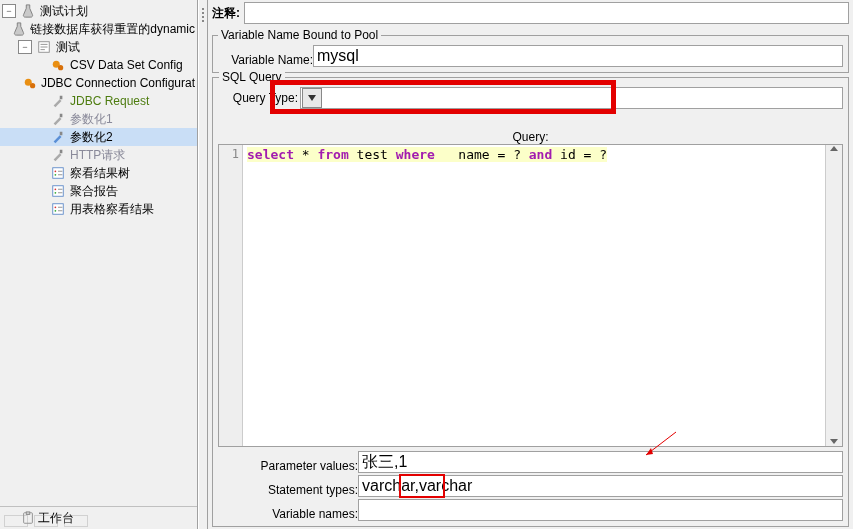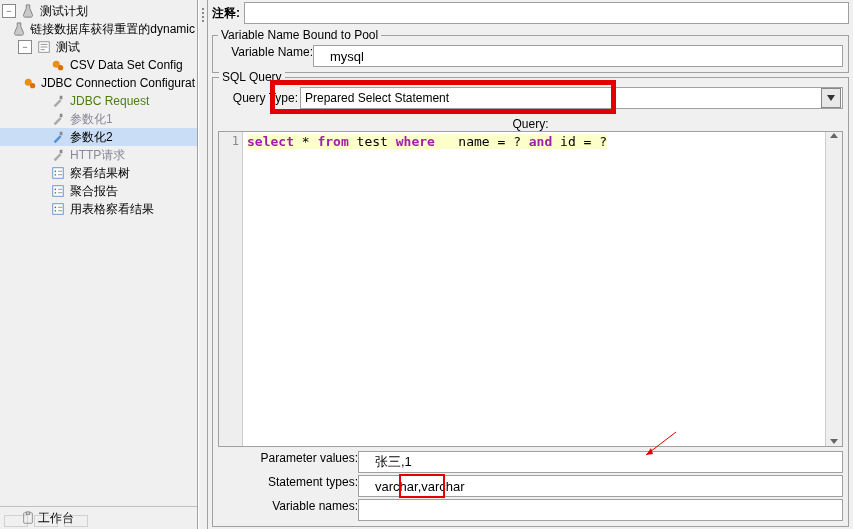--- a/index.html
+++ b/index.html
@@ -14,38 +14,38 @@
 .ticon{width:16px;height:16px;margin:0 2px;display:inline-flex;align-items:center;justify-content:center}
 .ticon svg{width:14px;height:14px}
 .tree-row span.label{padding:0 2px}
 .workbench-row{display:flex;align-items:center;height:18px;border-top:1px solid #c0c0c0;padding:2px 4px}
 .splitter{width:8px;background:#f0f0f0;border-left:1px solid #fff;border-right:1px solid #a0a0a0;cursor:col-resize}
 .splitter .dots{margin-top:8px;display:flex;flex-direction:column;align-items:center;gap:2px}
 .splitter .dots div{width:2px;height:2px;background:#888}
 .bottom-widgets{position:absolute;bottom:2px;left:4px;display:flex;gap:6px;opacity:.35}
 .bottom-widgets div{width:22px;height:10px;border:1px solid #999}
 .right-pane{flex:1;display:flex;flex-direction:column;overflow:hidden;position:relative}
-.form-row{display:flex;align-items:flex-start;margin-bottom:2px}
+.form-row{display:flex;align-items:flex-end;margin-bottom:2px}
 .form-row label{text-align:right;white-space:nowrap}
-.form-row input{flex:1;border:1px solid #a0a0a0;height:18px;padding:1px 16px;font-size:13px;font-family:inherit;background:#fff}
+.form-row input{flex:1;border:1px solid #a0a0a0;height:18px;padding:1px 3px;font-size:16px;font-family:inherit;background:#fff}
 fieldset{border:1px solid #a0a0a0;margin:2px 4px;padding:3px 5px}
 legend{font-size:12px;padding:0 3px}
 .comment-row{display:flex;align-items:center;padding:2px 4px}
 .comment-row label{font-weight:bold;margin-right:4px}
 .comment-row input{flex:1;border:1px solid #a0a0a0;height:18px;padding:1px 3px;font-size:12px}
 .sqlq{flex:1;display:flex;flex-direction:column;margin:2px 4px;border:1px solid #a0a0a0;padding:3px 5px;min-height:0;position:relative}
 .sqlq .legend{position:absolute;top:-8px;left:6px;background:#f0f0f0;padding:0 3px}
 .qtype-wrap{position:relative;margin:6px 0}
 .qtype-row{display:flex;align-items:center;height:22px}
 .qtype-row label{width:80px;text-align:right;padding-right:2px}
 .qtype-row .combo{flex:1;border:1px solid #a0a0a0;display:flex;align-items:center;height:20px;background:#fff}
 .qtype-row .combo span{padding:0 4px;flex:1}
 .qtype-row .combo .dd{width:18px;height:18px;border:1px solid #888;background:#e8e8e8;display:flex;align-items:center;justify-content:center;margin:1px}
 .red-box{position:absolute;border:5px solid #e30000;pointer-events:none;left:-1px;top:-7px;width:336px;height:24px}
-.query-lbl{text-align:center;font-size:12px;margin-top:2px}
+.query-lbl{text-align:center;font-size:12px;margin-top:15px}
 .editor-wrap{flex:1;display:flex;border:1px solid #a0a0a0;background:#fff;min-height:0}
 .gutter{width:20px;background:#eee;border-right:1px solid #ccc;text-align:right;padding:2px 3px 0 0;color:#888;font-family:Consolas,monospace;font-size:12px}
 .editor{flex:1;font-family:Consolas,monospace;font-size:13px;padding:2px 4px;white-space:pre;background:#fff;position:relative}
 .editor .hl{background:#fcffc9}
 .kw{color:#a21caf;font-weight:bold}
 .sbar{width:16px;border-left:1px solid #ccc;background:#efefef;display:flex;flex-direction:column;align-items:center;padding-top:1px}
 .sbar .arw{width:0;height:0;border-left:4px solid transparent;border-right:4px solid transparent}
 .sbar .up{border-bottom:5px solid #666;margin-bottom:auto}
 .sbar .down{border-top:5px solid #666;margin-top:auto;margin-bottom:2px}
 .params{margin-top:4px}
@@ -237,21 +237,20 @@
       </div>
     </fieldset>
 
     <div class="sqlq">
       <span class="legend">SQL Query</span>
 
       <div class="qtype-wrap">
         <div class="qtype-row">
           <label>Query Type:</label>
           <div class="combo">
-            <span>Prepared Select Statement</span>
             <div class="dd">
                 <svg width="8" height="6">
                   <path d="M0 0 L8 0 L4 6 Z" fill="#333"></path>
                 </svg>
               </div>
           </div>
         </div>
         <div class="red-box" style="left:52px"></div>
       </div>
 

